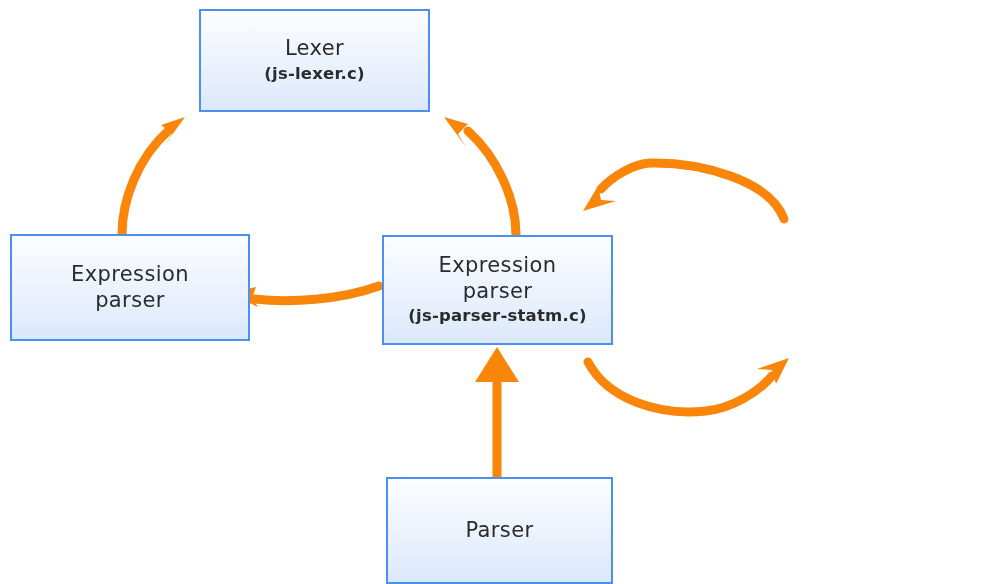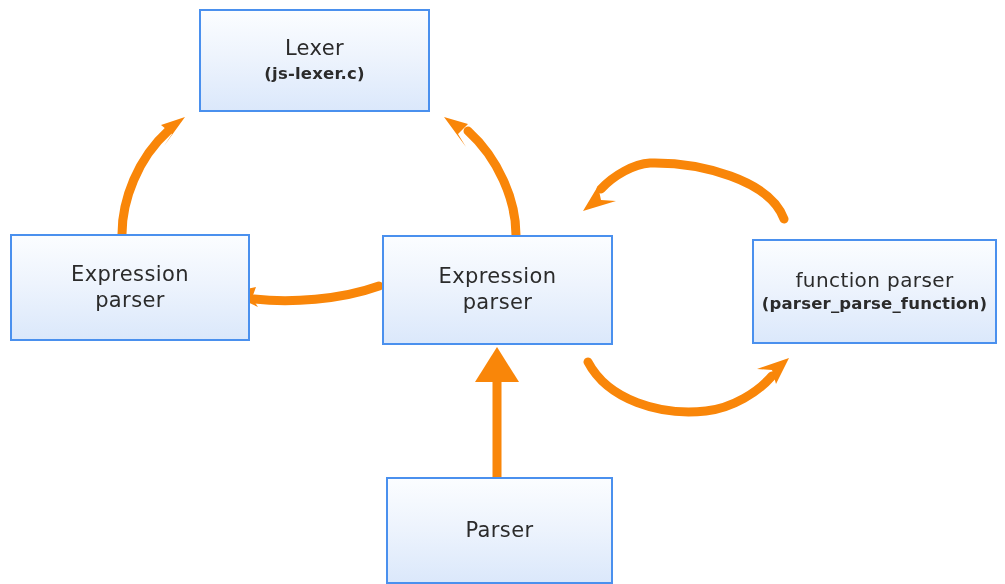--- a/index.html
+++ b/index.html
@@ -97,24 +97,21 @@
   </div>
 
   <div class="node" style="left:10px; top:234px; width:240px; height:107px;">
     <div class="title">Expression
 parser</div>
   </div>
 
   <div class="node" style="left:382px; top:235px; width:231px; height:110px;">
     <div class="title">Expression
 parser</div>
+    <div class="sub">(js-parser-statm.c)</div>
   </div>
 
-  <div class="node small-title" style="left:752px; top:239px; width:245px; height:105px;">
-    <div class="title">function parser</div>
-    <div class="sub">(parser_parse_function)</div>
-  </div>
 
   <div class="node" style="left:386px; top:477px; width:227px; height:107px;">
     <div class="title">Parser</div>
   </div>
 
 </div>
 
 </body></html>

